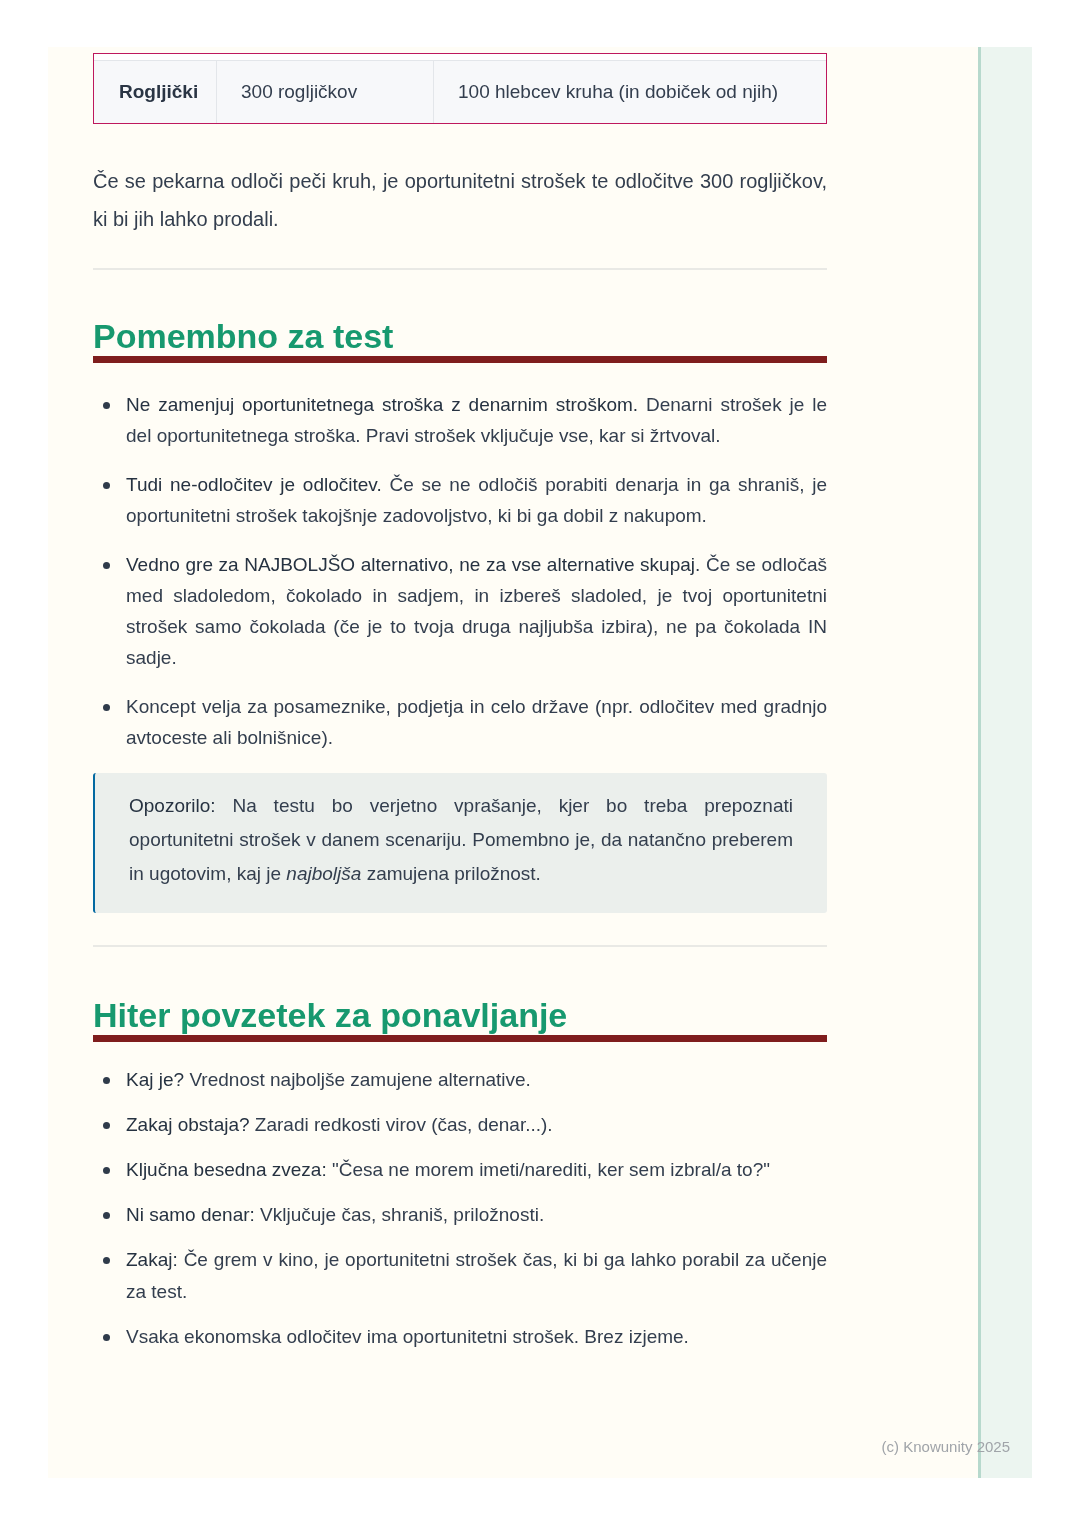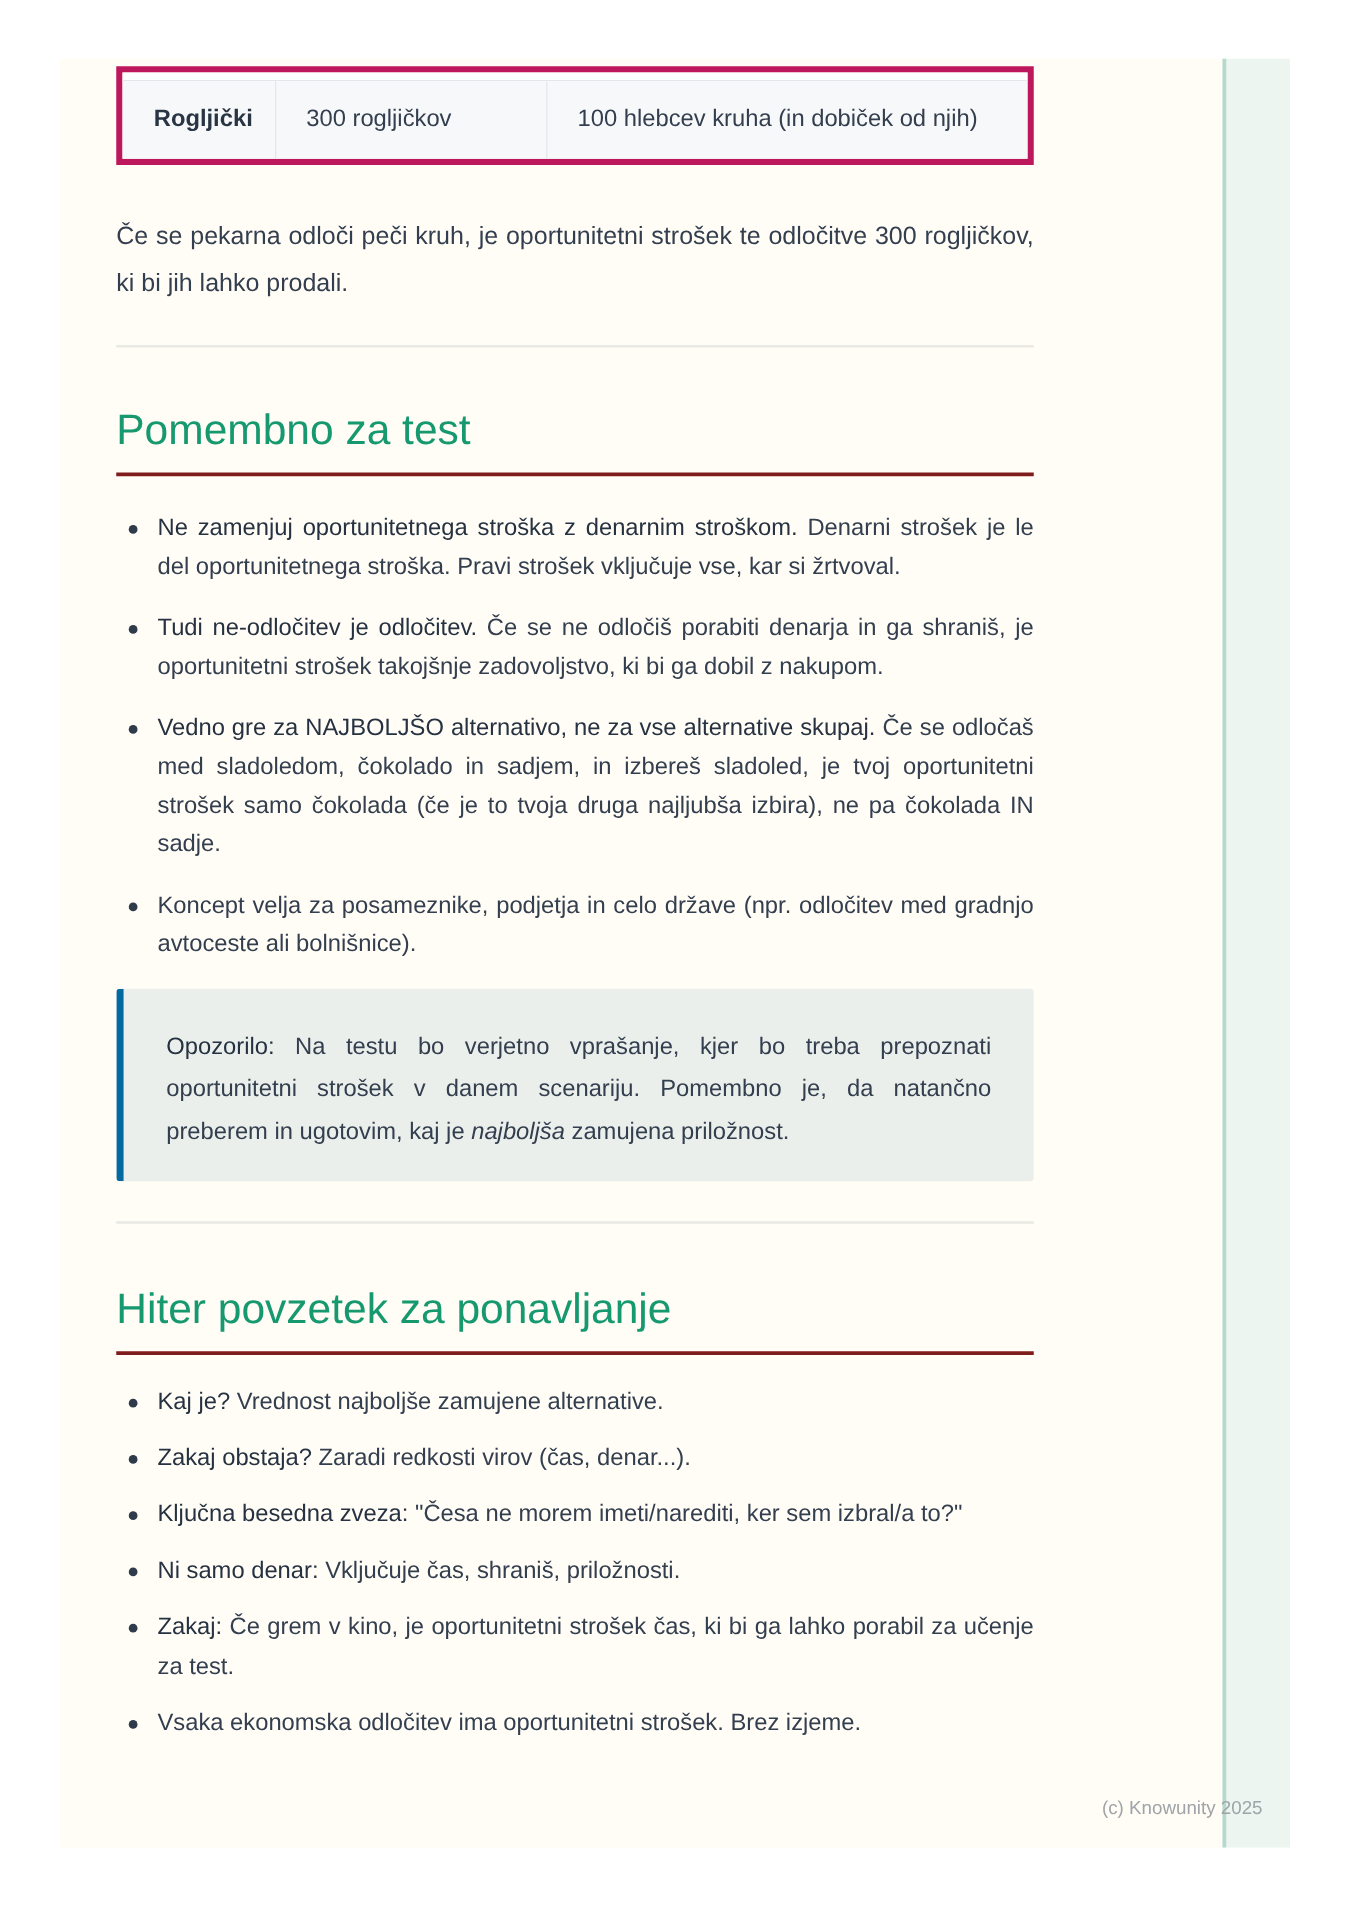--- a/index.html
+++ b/index.html
@@ -27,21 +27,21 @@
   .content {
     position: absolute;
     left: 45px; top: 0;
     width: 734px;
     color: #333e4e;
   }
 
   
   .table {
     margin-top: 6px;
-    border: 5px solid #be185d;
+    border: 1px solid #be185d;
   }
   .table-cut-row {
     height: 7px;
     background: #ffffff;
     border-bottom: 1px solid #e3e6ea;
   }
   .table-row { display: flex; background: #f7f8fa; }
   .cell {
     padding: 20px 24px;
     font-size: 19px;
@@ -64,24 +64,23 @@
     border: none;
     border-top: 2px solid #e9e9e5;
   }
   .divider-1 { margin-top: 30px; }
   .divider-2 { margin-top: 32px; }
 
   h2.section-title {
     margin-top: 46px;
     font-size: 34px;
     line-height: 40px;
-    font-weight: 400;
+    font-weight: 700;
     color: #17996f;
-    padding-bottom: 14px;
-    border-bottom: 3px solid #7f1d1d;
+    border-bottom: 7px solid #7f1d1d;
   }
   h2.section-title.second { margin-top: 48px; }
 
   ul.bullets {
     list-style: none;
     margin-top: 26px;
   }
   ul.bullets li {
     position: relative;
     padding-left: 33px;
@@ -98,23 +97,23 @@
   }
   ul.list-1 li { line-height: 31px; margin-bottom: 18px; }
   ul.list-1 li:last-child { margin-bottom: 0; }
   ul.list-2 { margin-top: 22px; }
   ul.list-2 li { line-height: 32px; margin-bottom: 13px; }
   .lead { font-weight: 400; color: #263241; }
 
   .callout {
     margin-top: 20px;
     background: #ebefec;
-    border-left: 6px solid #0369a1;
+    border-left: 2px solid #0369a1;
     border-radius: 3px;
-    padding: 30px 34px 22px 34px;
+    padding: 16px 34px 22px 34px;
     font-size: 19px;
     line-height: 34px;
     text-align: justify;
     color: #333e4e;
   }
   .callout .lead { color: #263241; }
   .em { font-style: italic; }
 
   .watermark {
     position: absolute;

